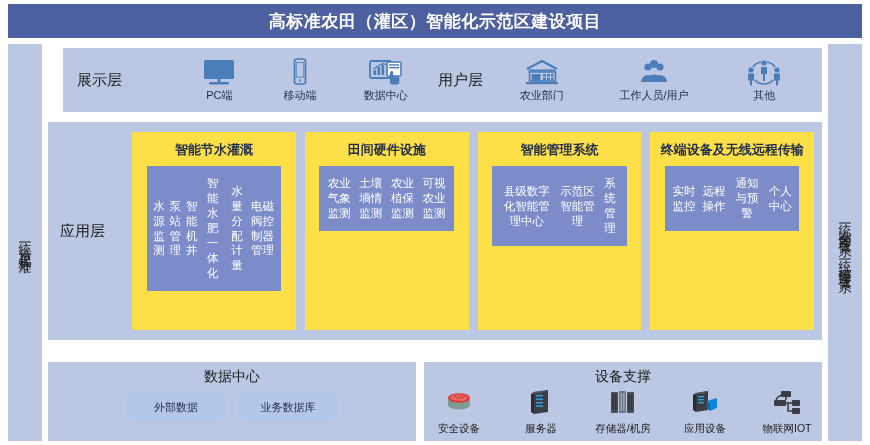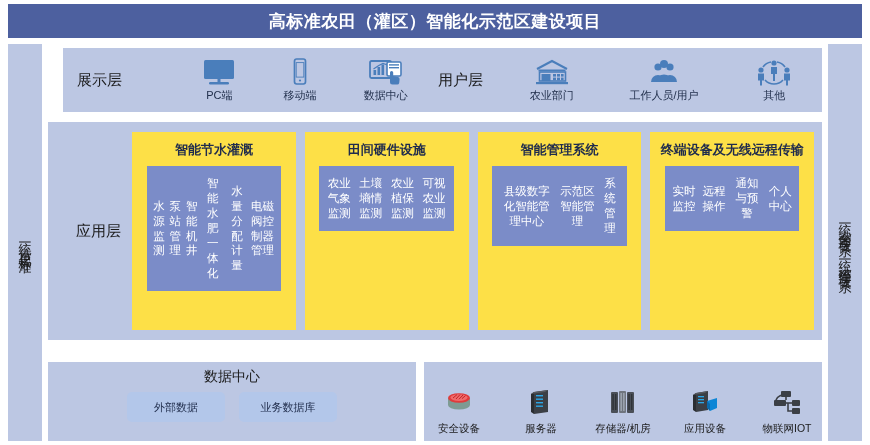--- a/index.html
+++ b/index.html
@@ -57,21 +57,21 @@
   }
   .icon-cell {
     display: flex; flex-direction: column; align-items: center; justify-content: center;
     gap: 2px;
   }
   .icon-cell .ic-label { font-size: 11px; color: #22304d; white-space: nowrap; }
   .icon-cell svg { display: block; }
 
   
   .row2 { left: 48px; top: 122px; width: 774px; height: 218px; }
-  .row2 .layer-label { left: 28px; }
+  .row2 .layer-label { left: 12px; }
   .app-panels {
     position: absolute; left: 84px; top: 10px;
     width: 682px; height: 198px;
     display: flex; gap: 9px;
   }
   .app-panel {
     flex: 1 1 0; display: flex; flex-direction: column; align-items: center;
     padding-top: 10px;
   }
   .app-panel .p-title {
@@ -173,21 +173,21 @@
           </svg>
         </span>
         <span class="ic-label">数据中心</span>
       </div>
 
     </div>
   </div>
 
   <div class="band row1-right">
     <span class="layer-label">用户层</span>
-    <div class="icon-row" style="left:78px; width:320px; justify-content:space-around;">
+    <div class="icon-row" style="left:68px; width:320px; justify-content:space-around;">
 
       <div class="icon-cell">
         <span>
           <svg width="38" height="28" viewBox="0 0 38 28">
             <polyline points="4,11 19,3 34,11" fill="none" stroke="#4a7ebb" stroke-width="2"></polyline>
             <rect x="5.5" y="11.5" width="27" height="1.8" fill="#4a7ebb"></rect>
             <rect x="6.5" y="14" width="26" height="9" fill="none" stroke="#4a7ebb" stroke-width="1.6"></rect>
             <rect x="8.5" y="16" width="9" height="7" fill="#4a7ebb"></rect>
             <g fill="#4a7ebb">
               <rect x="20" y="16" width="3" height="2.6"></rect>
@@ -287,20 +287,21 @@
 
   <div class="band row3-left">
     <div class="sec-title">数据中心</div>
     <div class="chips-row">
       <div class="chip soft-chip">外部数据</div>
       <div class="chip soft-chip">业务数据库</div>
     </div>
   </div>
 
   <div class="band row3-right">
+    <div class="sec-title">设备支撑</div>
     <div class="dev-row">
 
       <div class="dev-cell">
         <span>
           <svg width="34" height="28" viewBox="0 0 34 28">
             <ellipse cx="17" cy="17" rx="11" ry="4.5" fill="#7e9b93"></ellipse>
             <rect x="6" y="10" width="22" height="7" fill="#7e9b93"></rect>
             <ellipse cx="17" cy="10" rx="11" ry="4.8" fill="#e03b3b"></ellipse>
             <ellipse cx="17" cy="9.6" rx="8.5" ry="3.4" fill="#f06a6a"></ellipse>
             <g stroke="#c02828" stroke-width="1">

